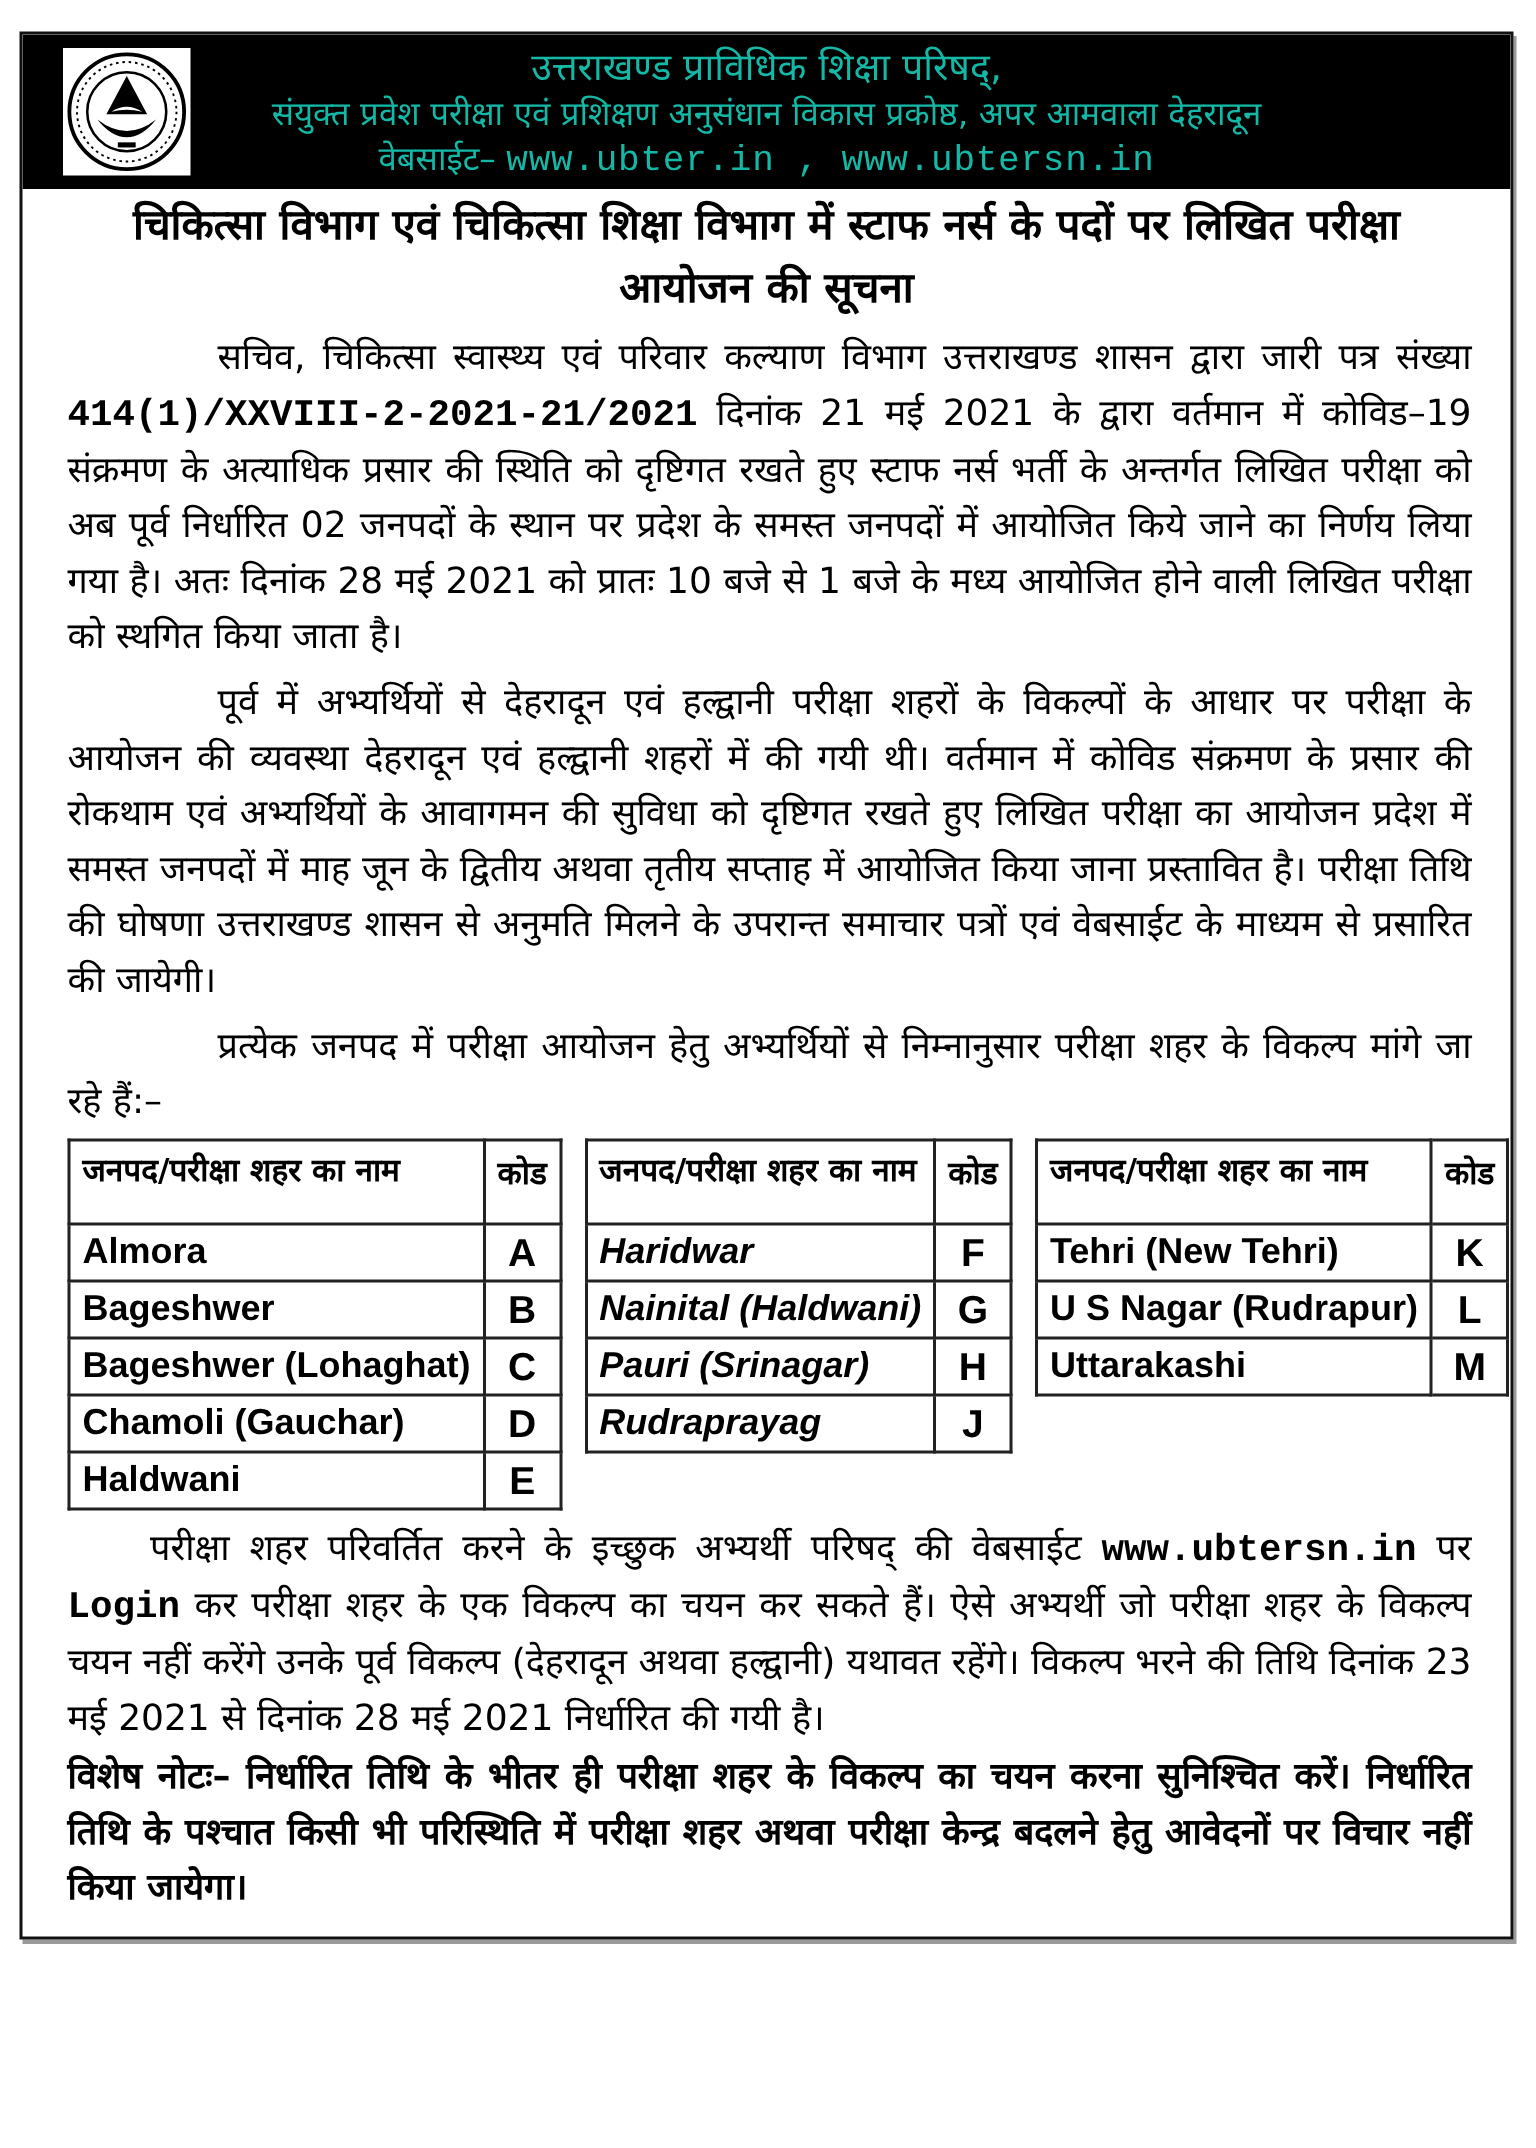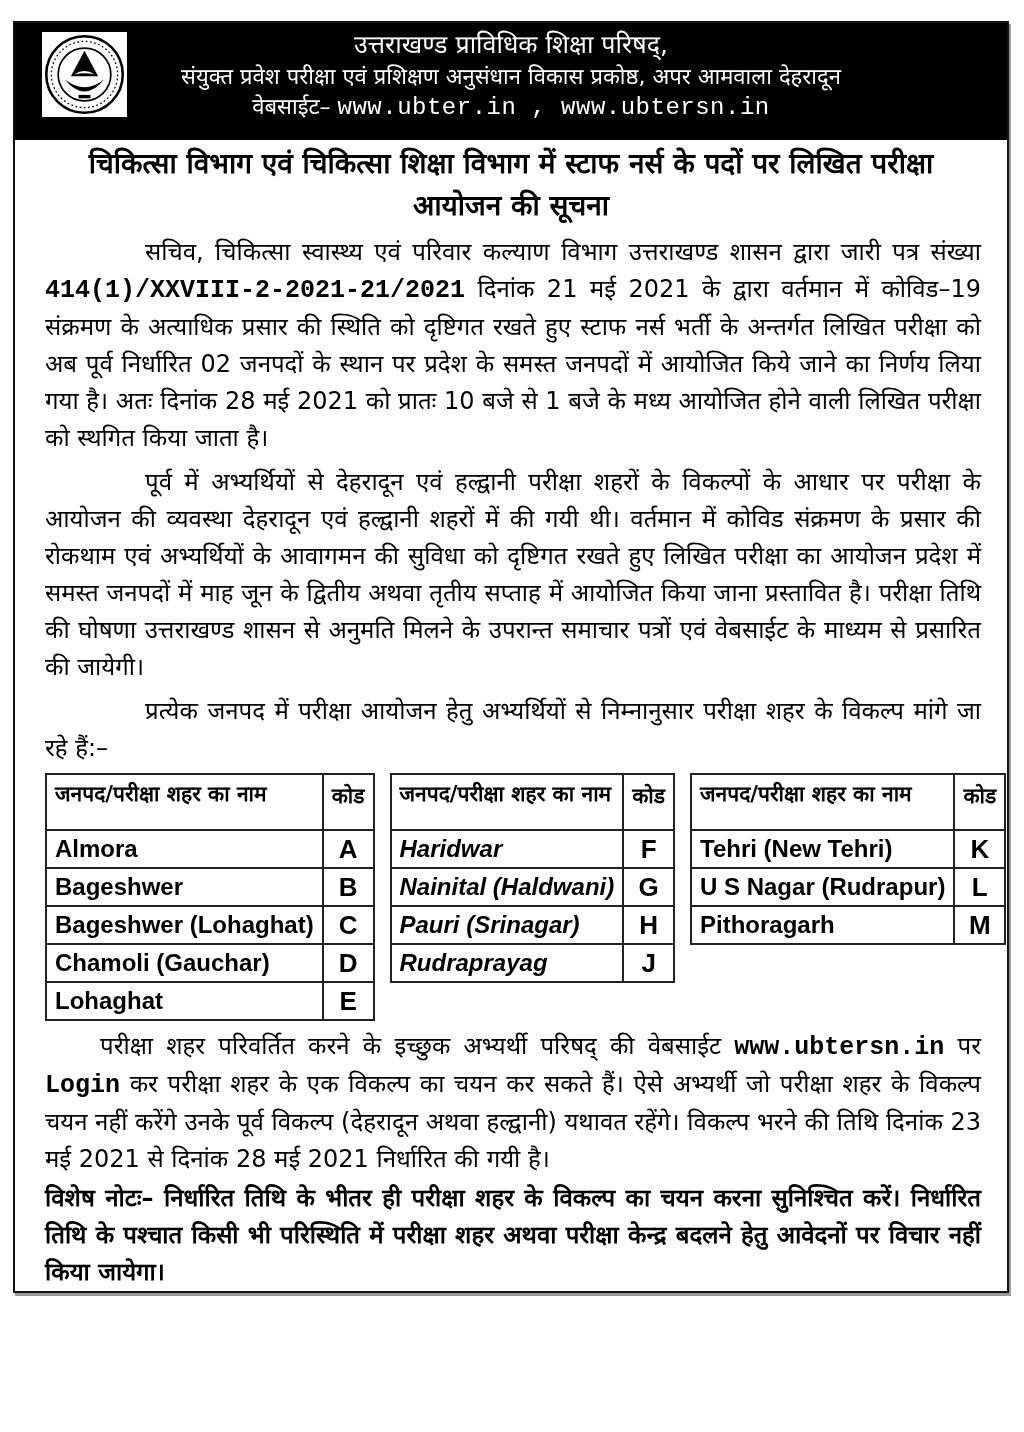--- a/index.html
+++ b/index.html
@@ -20,22 +20,22 @@
     background: #fff;
     border: 2px solid #111;
     box-shadow: 2px 3px 0 #9a9a9a;
     box-sizing: border-box;
     overflow: hidden;
   }
   
   .band {
     position: relative;
     background: #000;
-    color: #ffffff;
-    height: 117px;
+    color: #14b8a6;
+    height: 103px;
     padding: 6px 0 4px 0;
     box-sizing: border-box;
     text-align: center;
   }
   .logo-box {
     position: absolute;
     left: 27px;
     top: 9px;
     width: 85px;
     height: 85px;
@@ -170,21 +170,21 @@
             </tr>
             <tr>
               <td class="cell-name">Bageshwer (Lohaghat)</td>
               <td class="cell-code">C</td>
             </tr>
             <tr>
               <td class="cell-name">Chamoli (Gauchar)</td>
               <td class="cell-code">D</td>
             </tr>
             <tr>
-              <td class="cell-name">Lohaghat</td>
+              <td class="cell-name">Haldwani</td>
               <td class="cell-code">E</td>
             </tr>
           </tbody>
       </table>
 
       <table class="city t2">
         <thead>
           <tr>
             <th>जनपद/परीक्षा शहर का नाम</th>
             <th class="code-h">कोड</th>
@@ -220,21 +220,21 @@
         <tbody>
             <tr>
               <td class="cell-name">Tehri (New Tehri)</td>
               <td class="cell-code">K</td>
             </tr>
             <tr>
               <td class="cell-name">U S Nagar (Rudrapur)</td>
               <td class="cell-code">L</td>
             </tr>
             <tr>
-              <td class="cell-name">Pithoragarh</td>
+              <td class="cell-name">Uttarakashi</td>
               <td class="cell-code">M</td>
             </tr>
           </tbody>
       </table>
     </div>
 
     <p class="para indent-sm"><span>परीक्षा शहर परिवर्तित करने के इच्छुक अभ्यर्थी परिषद् की वेबसाईट </span><span class="latin">www.ubtersn.in</span><span> पर </span><span class="latin">Login</span><span> कर परीक्षा शहर के एक विकल्प का चयन कर सकते हैं। ऐसे अभ्यर्थी जो परीक्षा शहर के विकल्प चयन नहीं करेंगे उनके पूर्व विकल्प (देहरादून अथवा हल्द्वानी) यथावत रहेंगे। विकल्प भरने की तिथि दिनांक 23 मई 2021 से दिनांक 28 मई 2021 निर्धारित की गयी है।</span></p>
 
     <p class="bold-note">विशेष नोटः– निर्धारित तिथि के भीतर ही परीक्षा शहर के विकल्प का चयन करना सुनिश्चित करें। निर्धारित तिथि के पश्चात किसी भी परिस्थिति में परीक्षा शहर अथवा परीक्षा केन्द्र बदलने हेतु आवेदनों पर विचार नहीं किया जायेगा।</p>
 

